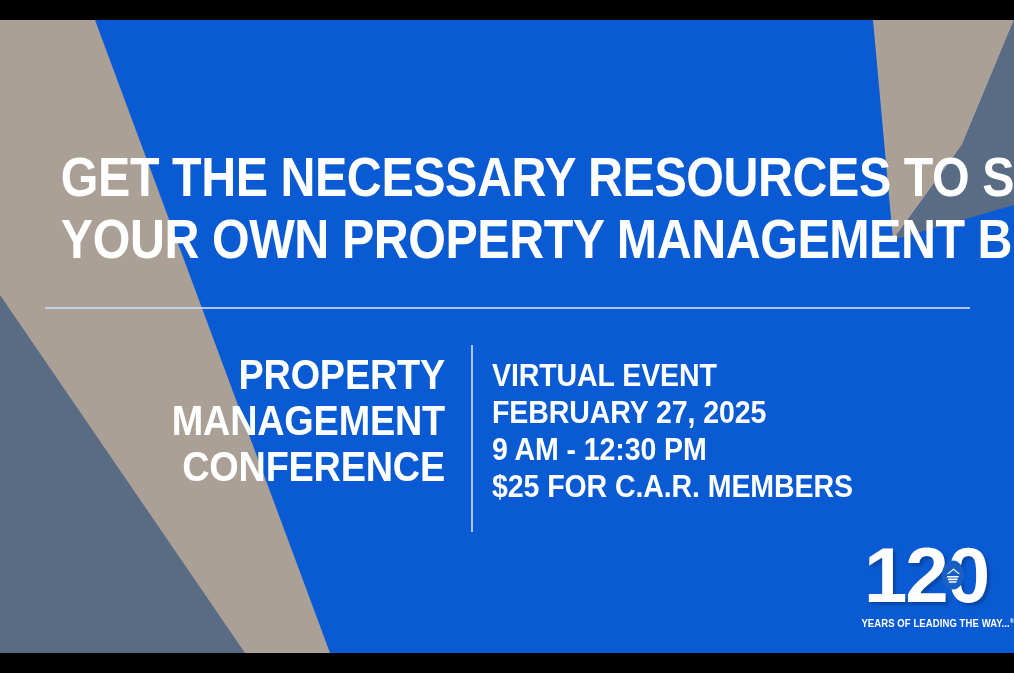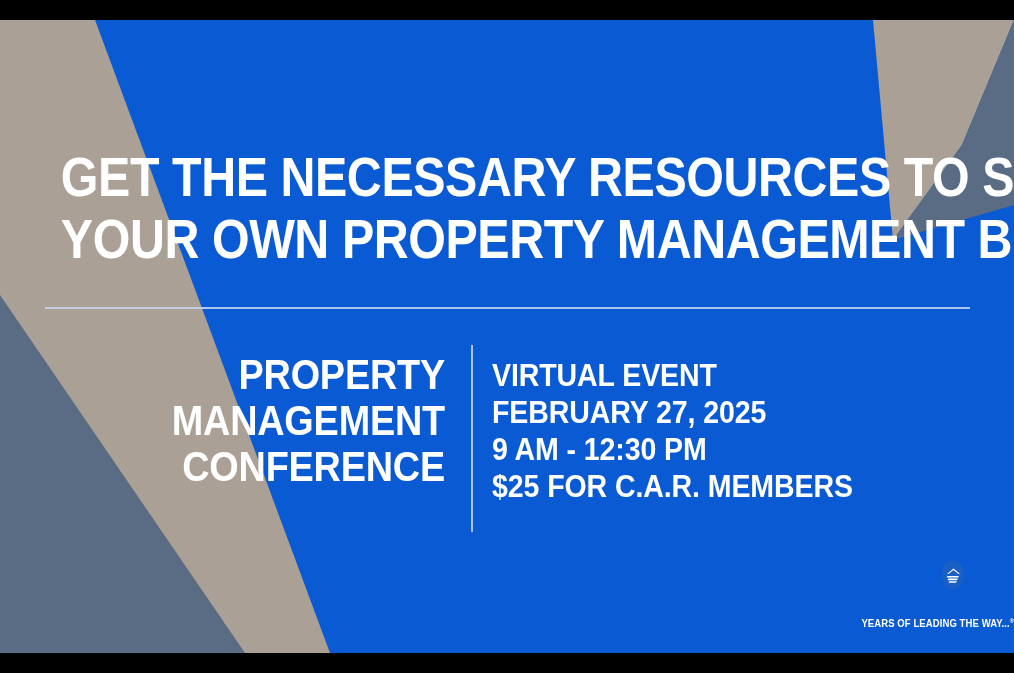--- a/index.html
+++ b/index.html
@@ -205,20 +205,21 @@
     </div>
 
     <div class="details">
       <span class="dt-line">VIRTUAL EVENT</span>
       <span class="dt-line">FEBRUARY 27, 2025</span>
       <span class="dt-line">9 AM - 12:30 PM</span>
       <span class="dt-line">$25 FOR C.A.R. MEMBERS</span>
     </div>
 
     <div class="logo">
+      <div class="logo-num">120</div>
       <div class="logo-mark">
         <svg width="24" height="30" viewBox="0 0 24 30" xmlns="http://www.w3.org/2000/svg">
           <ellipse cx="12" cy="15" rx="11" ry="14.5" fill="#1a5fc4"></ellipse>
           <path d="M6 14 L12.5 8.5 L19 14 L17.5 14 L12.5 10 L7.5 14 Z" fill="#ffffff"></path>
           <path d="M6.5 16 L18 16 L17 17.6 L5.5 17.6 Z" fill="#ffffff"></path>
           <path d="M7.5 18.6 L17 18.6 L16 20.2 L6.5 20.2 Z" fill="#ffffff"></path>
           <path d="M8.5 21.2 L16 21.2 L15 22.8 L7.5 22.8 Z" fill="#ffffff"></path>
         </svg>
       </div>
       <div class="logo-tag">

